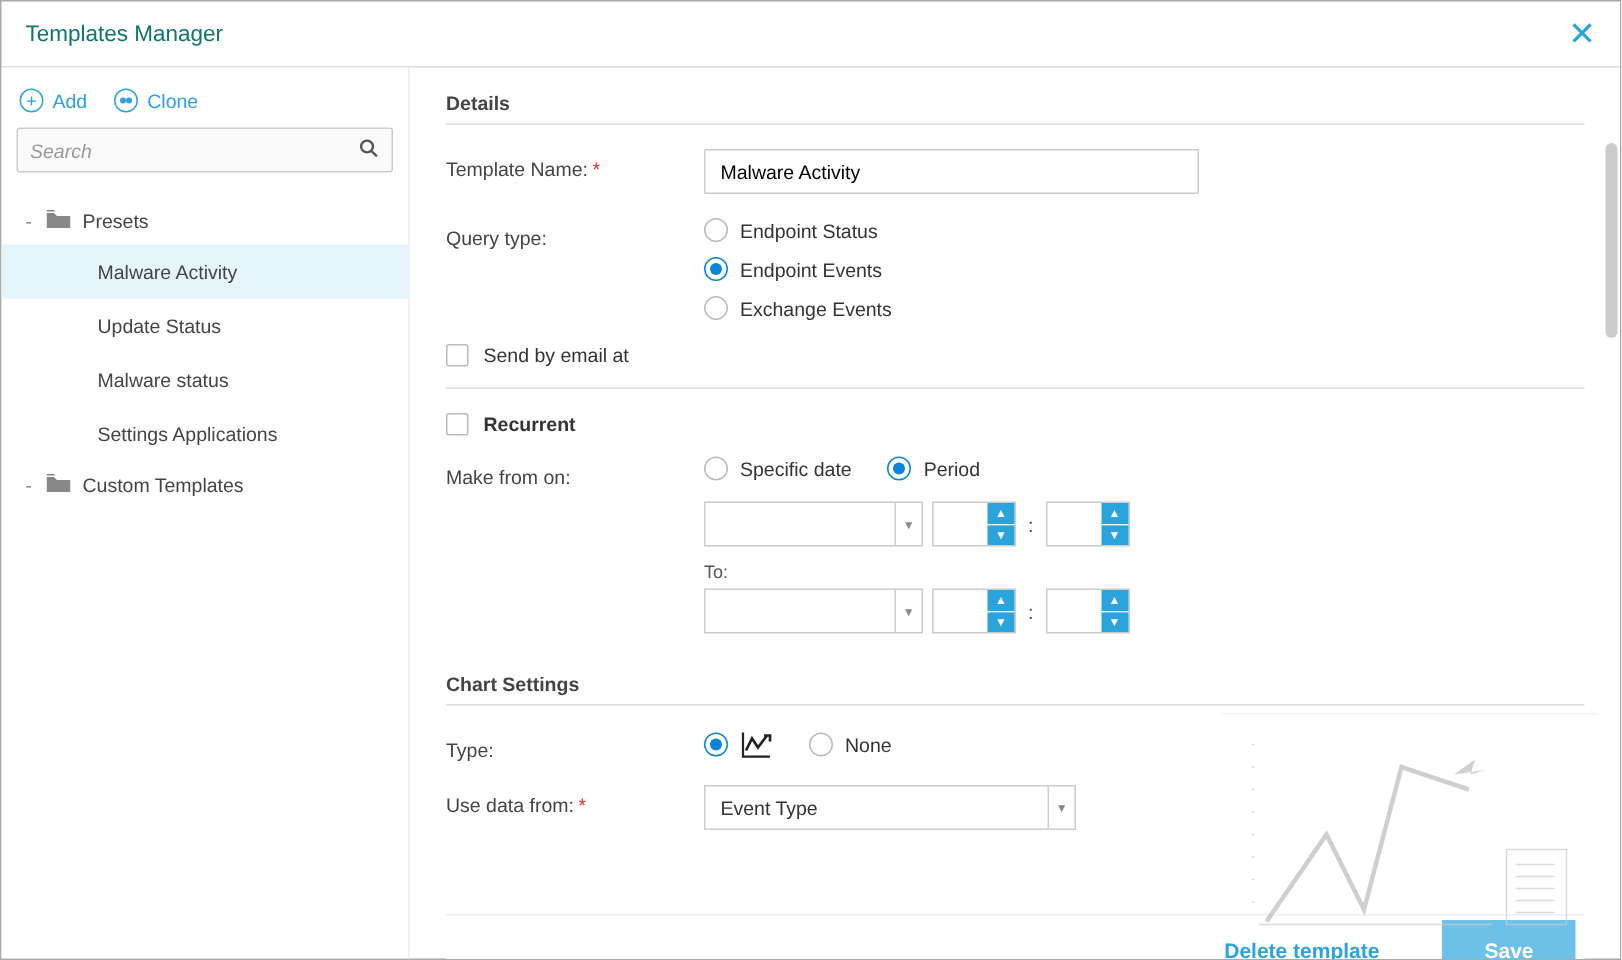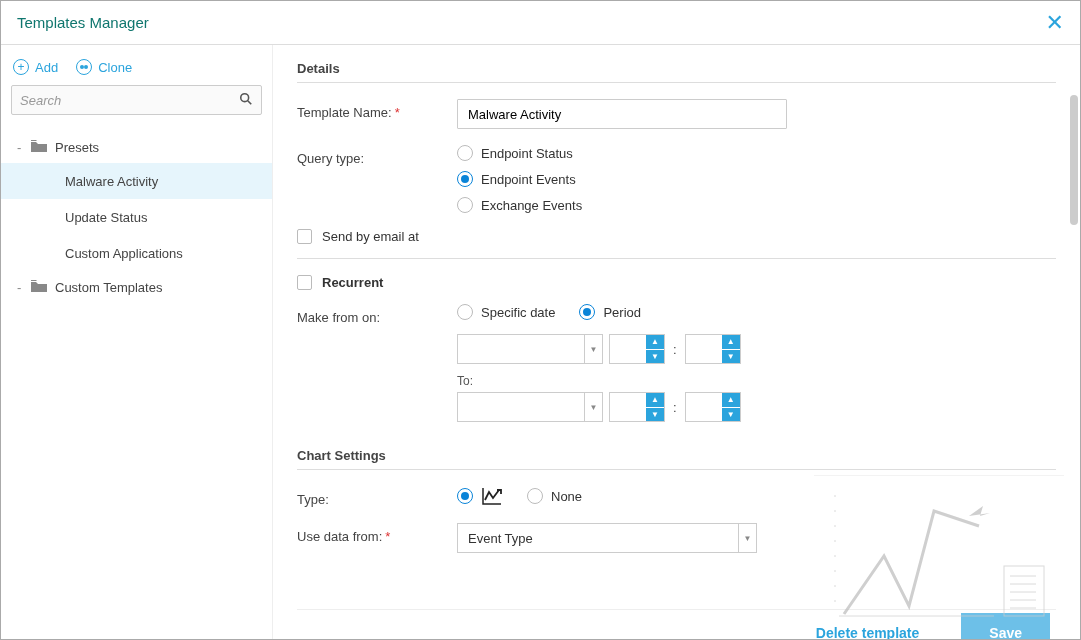--- a/index.html
+++ b/index.html
@@ -24,21 +24,21 @@
 .search-icon { color: #666; font-size: 14px; }
 .tree { padding: 6px 0; }
 .tree-node { display: flex; align-items: center; height: 32px; padding-left: 16px; font-size: 13px; color: #444; cursor: pointer; }
 .tree-node .toggle { width: 8px; color: #888; margin-right: 6px; }
 .tree-node .folder-icon { color: #888; margin-right: 8px; }
 .tree-leaf { display: flex; align-items: center; height: 36px; padding-left: 64px; font-size: 13px; color: #444; cursor: pointer; }
 .tree-leaf.active { background: #e6f5fc; }
 .main { flex: 1; padding: 16px 24px 0 24px; overflow-y: auto; position: relative; }
 .section-title { font-size: 13px; font-weight: bold; color: #444; margin-bottom: 6px; }
 .section-rule { border: none; border-top: 1px solid #ddd; margin-bottom: 16px; }
-.form-row { display: flex; margin-bottom: 16px; }
+.form-row { display: flex; margin-bottom: 16px; gap: 12px; }
 .form-label { width: 160px; padding-top: 6px; color: #444; }
 .form-label .req { color: #d33; margin-left: 3px; }
 .form-control { flex: 1; }
 input[type=text].text-input { width: 330px; height: 30px; border: 1px solid #ccc; padding: 0 10px; font-size: 13px; border-radius: 1px; }
 .radio-group { display: flex; flex-direction: column; gap: 10px; }
 .radio-group.horizontal { flex-direction: row; gap: 24px; }
 .radio-item { display: inline-flex; align-items: center; gap: 8px; cursor: pointer; }
 .radio { width: 16px; height: 16px; border: 1.5px solid #bbb; border-radius: 50%; display: inline-flex; align-items: center; justify-content: center; }
 .radio.checked { border-color: #0a84d8; }
 .radio.checked::after { content: ""; width: 8px; height: 8px; background: #0a84d8; border-radius: 50%; }
@@ -49,21 +49,21 @@
 .combo .combo-text { min-width: 126px; padding: 0 8px; display: flex; align-items: center; }
 .combo .combo-btn { width: 18px; border-left: 1px solid #ccc; display: flex; align-items: center; justify-content: center; color: #888; font-size: 8px; cursor: pointer; }
 .spinner { display: inline-flex; align-items: stretch; border: 1px solid #ccc; height: 30px; background: #fff; }
 .spinner .sp-text { width: 36px; display: flex; align-items: center; justify-content: center; }
 .spinner .sp-btns { width: 18px; display: flex; flex-direction: column; }
 .spinner .sp-btn { flex: 1; background: #2ba4dd; color: #fff; display: flex; align-items: center; justify-content: center; font-size: 8px; cursor: pointer; }
 .spinner .sp-btn:first-child { border-bottom: 1px solid #fff; }
 .colon { padding: 0 2px; color: #444; }
 .to-label { font-size: 12px; color: #555; margin-bottom: 4px; }
 .chart-type-icon { width: 22px; height: 20px; display: inline-block; }
-.select-wide { display: inline-flex; border: 1px solid #ccc; height: 30px; width: 300px; }
+.select-wide { display: inline-flex; border: 1px solid #ccc; height: 30px; width: 248px; }
 .select-wide .sel-text { flex: 1; padding: 0 10px; display: flex; align-items: center; }
 .select-wide .sel-btn { width: 18px; border-left: 1px solid #ccc; display: flex; align-items: center; justify-content: center; color: #888; font-size: 8px; cursor: pointer; }
 .chart-preview { position: absolute; right: 16px; top: 430px; width: 250px; height: 160px; border-top: 1px solid #eee; opacity: 0.7; }
 .footer { height: 46px; display: flex; justify-content: flex-end; align-items: center; gap: 14px; padding: 0 6px; border-top: 1px solid #eee; background: #fff; }
 .btn { height: 40px; padding: 0 28px; font-size: 14px; cursor: pointer; border: none; }
 .btn-link { background: transparent; color: #2ba4dd; font-weight: bold; }
 .btn-primary { background: #6dc0e8; color: #fff; font-weight: bold; }
 .scrollbar { position: absolute; right: 2px; top: 50px; width: 8px; height: 130px; background: #ccc; border-radius: 4px; }
 </style>
 </head>
@@ -107,21 +107,24 @@
           </span>
           <span>Presets</span>
         </div>
         <div class="tree-leaf active">
             <span>Malware Activity</span>
           </div>
         <div class="tree-leaf">
             <span>Update Status</span>
           </div>
         <div class="tree-leaf">
-            <span>Custom Applications</span>
+            <span>Malware status</span>
+          </div>
+        <div class="tree-leaf">
+            <span>Settings Applications</span>
           </div>
         <div class="tree-node">
           <span class="toggle">-</span>
           <span class="folder-icon">
             <svg width="16" height="12" viewBox="0 0 16 12">
                 <path d="M0 2 h5 l2 2 h9 v8 h-16 z M0 0 h5 l1 1 h-6 z" fill="#888"></path>
               </svg>
           </span>
           <span>Custom Templates</span>
         </div>

